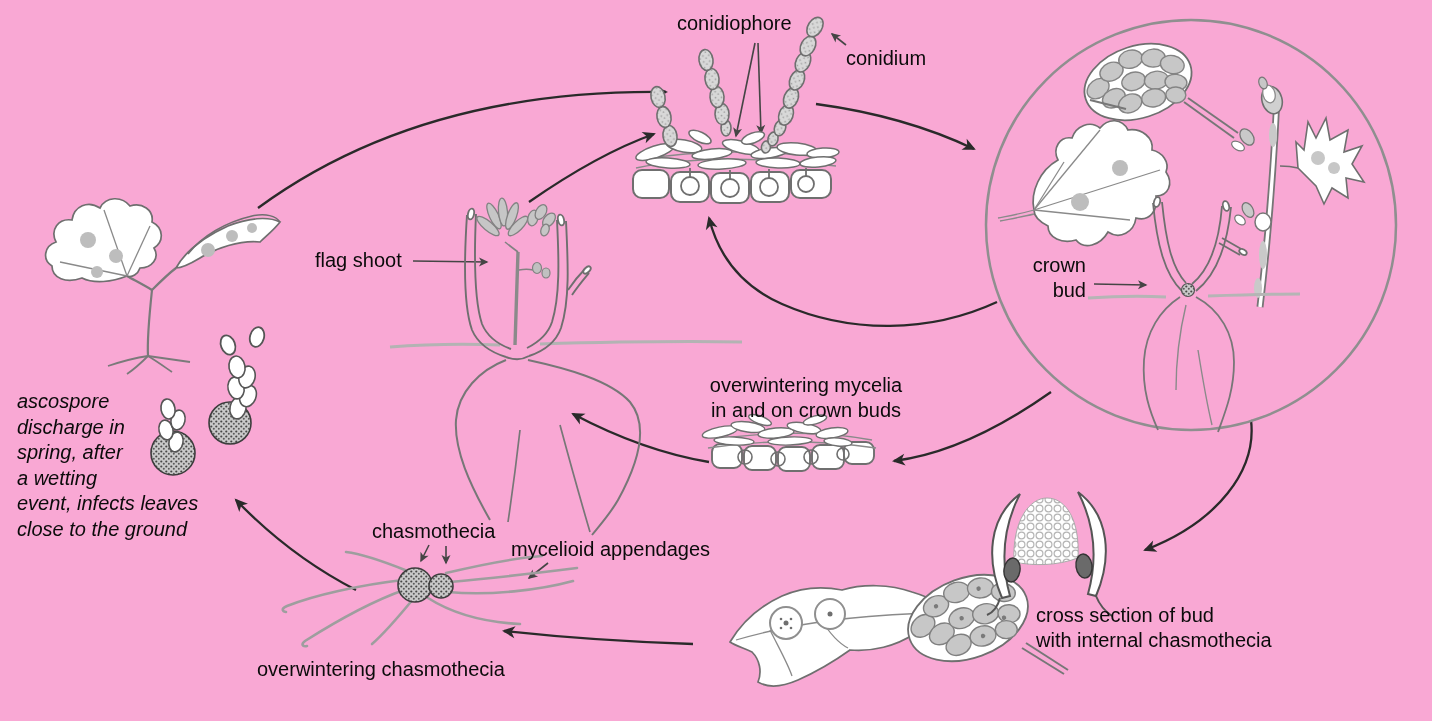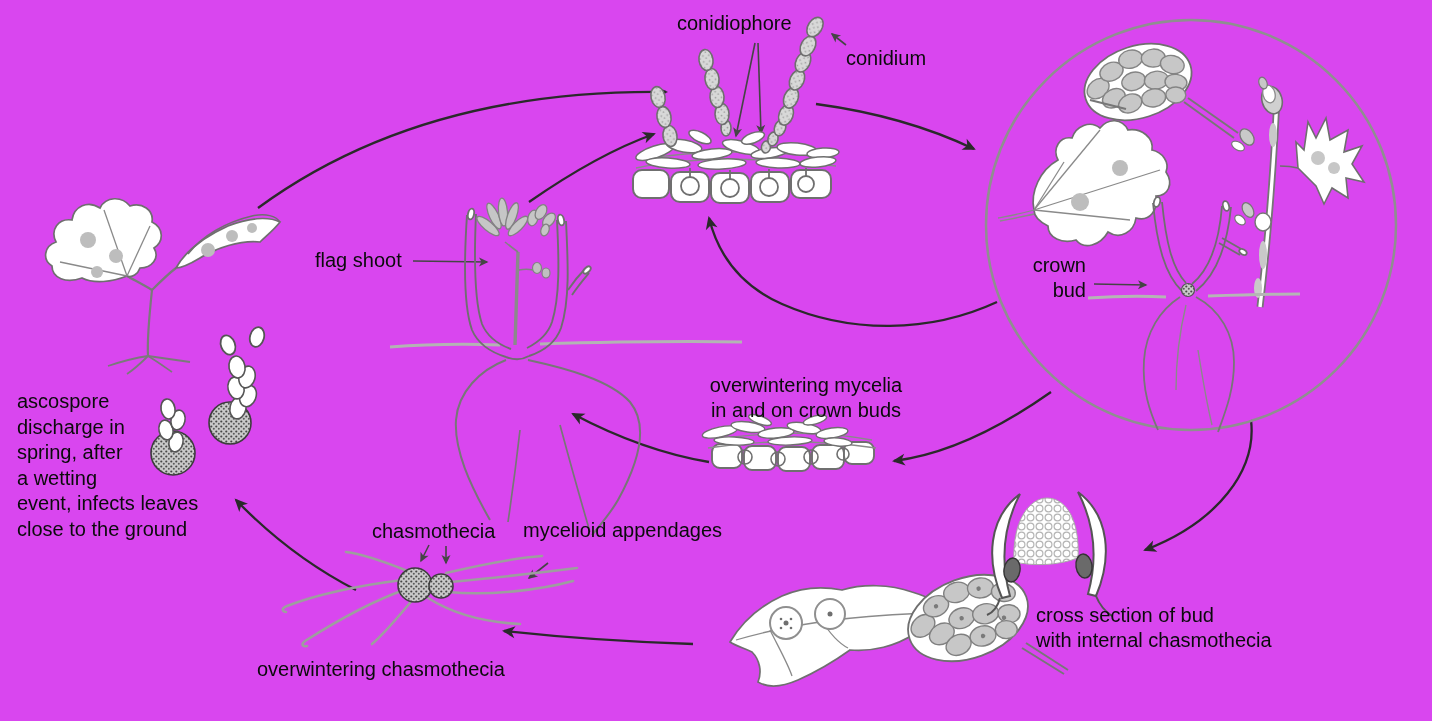--- a/index.html
+++ b/index.html
@@ -1,22 +1,22 @@
 <!DOCTYPE html>
 <html><head>
 <meta charset="utf-8">
 <style>
   html,body{margin:0;padding:0;background:#ffffff;}
-  #stage{position:relative;width:1432px;height:721px;background:#d946ef;overflow:hidden;
+  #stage{position:relative;width:1432px;height:721px;background:#f9a8d4;overflow:hidden;
          font-family:"Liberation Sans", sans-serif;}
   #art{position:absolute;left:0;top:0;}
   .lbl{position:absolute;font-size:20px;line-height:1.24;color:#0b0b0b;white-space:pre-line;}
   .center{text-align:center;}
   .right{text-align:right;}
-  .para{line-height:1.28;}
+  .para{line-height:1.28;font-style:italic;}
 </style>
 </head>
 <body>
 
 <div id="stage">
 
 <svg id="art" width="1432" height="721" viewBox="0 0 1432 721">
   <defs>
     <marker id="mArr" markerUnits="userSpaceOnUse" markerWidth="17" markerHeight="16" refX="13" refY="8" orient="auto-start-reverse">
       <path d="M2,2 L15,8 L2,14 L5.5,8 Z" fill="#2a2a2a"></path>
@@ -435,18 +435,18 @@
 <div class="lbl" style="left:315px;top:248px;">flag shoot</div>
 <div class="lbl center" style="left:696px;top:373px;width:220px;">overwintering mycelia
 in and on crown buds</div>
 <div class="lbl para" style="left:17px;top:389px;">ascospore
 discharge in
 spring, after
 a wetting
 event, infects leaves
 close to the ground</div>
 <div class="lbl" style="left:372px;top:519px;">chasmothecia</div>
-<div class="lbl" style="left:511px;top:518px;margin-left:12px;">mycelioid appendages</div>
+<div class="lbl" style="left:511px;top:537px;">mycelioid appendages</div>
 <div class="lbl" style="left:257px;top:657px;">overwintering chasmothecia</div>
 <div class="lbl" style="left:1036px;top:603px;">cross section of bud
 with internal chasmothecia</div>
 
 </div>
 
 </body></html>

